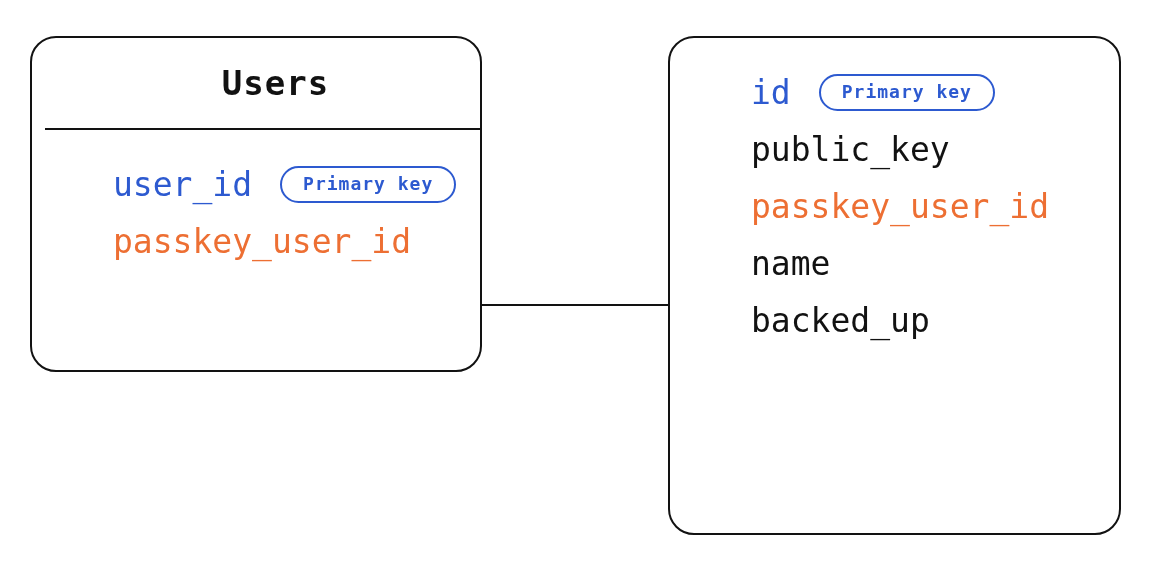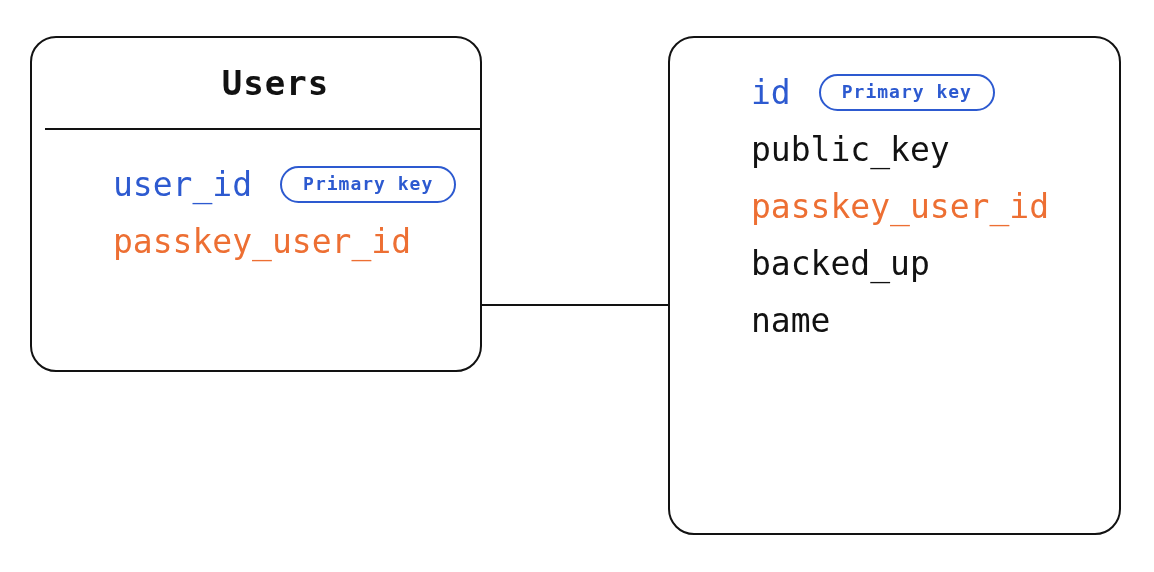--- a/index.html
+++ b/index.html
@@ -105,21 +105,21 @@
         <span class="field-name primary">id</span>
         <span class="pk-badge">Primary key</span>
       </div>
       <div class="field-row">
         <span class="field-name plain">public_key</span>
       </div>
       <div class="field-row">
         <span class="field-name foreign">passkey_user_id</span>
       </div>
       <div class="field-row">
-        <span class="field-name plain">backed_up</span>
+        <span class="field-name plain">name</span>
       </div>
       <div class="field-row">
-        <span class="field-name plain">name</span>
+        <span class="field-name plain">backed_up</span>
       </div>
     </div>
   </div>
 
 </div>
 
 </body></html>

